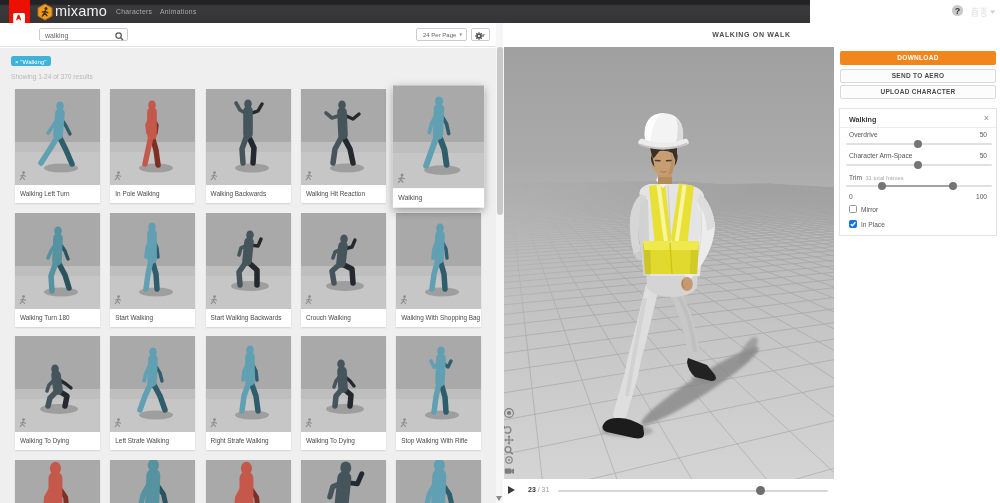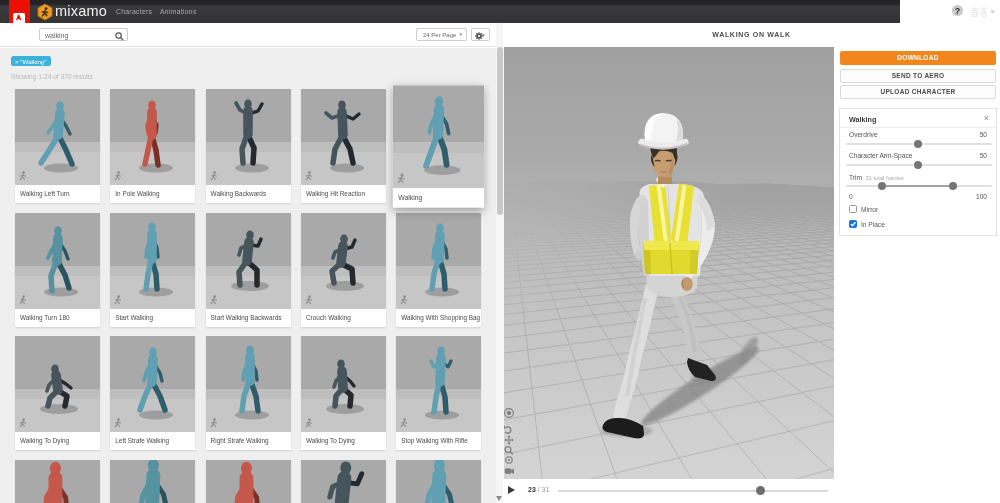--- a/index.html
+++ b/index.html
@@ -1,20 +1,20 @@
 <!DOCTYPE html>
 <html><head><meta charset="utf-8">
 <style>
 * { margin:0; padding:0; box-sizing:border-box; }
 html,body { width:1000px; height:503px; overflow:hidden; font-family:"Liberation Sans",sans-serif; background:#fff; }
 #page { position:relative; width:1000px; height:503px; }
 .abs { position:absolute; }
 
 
-#nav { position:absolute; left:0; top:0; width:900px; height:23px;
+#nav { position:absolute; left:0; top:0; width:810px; height:23px;
   background:linear-gradient(180deg,#232325 0,#232325 4px,#3a3a3d 6px,#343437 23px); }
 #nav .navitem { position:absolute; top:7.5px; font-size:6.8px; color:#a9a9a9; letter-spacing:0.3px; }
 #adobe { position:absolute; left:9px; top:0; width:21px; height:31px; }
 #mixlogo { position:absolute; left:55px; top:3px; font-size:14.5px; color:#f2f2f2; font-weight:400; letter-spacing:0.2px; }
 
 
 #searchbar { position:absolute; left:0; top:23px; width:503px; height:24px; background:#fff; border-bottom:1px solid #e3e3e3; }
 #sinput { position:absolute; left:39px; top:5px; width:89px; height:13px; border:1px solid #ccc; border-radius:2px; background:#fff; }
 #sinput span { position:absolute; left:5px; top:3px; font-size:7px; color:#666; }
 #pagesel { position:absolute; left:416px; top:4.5px; width:51px; height:13.5px; border:1px solid #ccc; border-radius:2px; background:#fff; font-size:6px; color:#666; }

